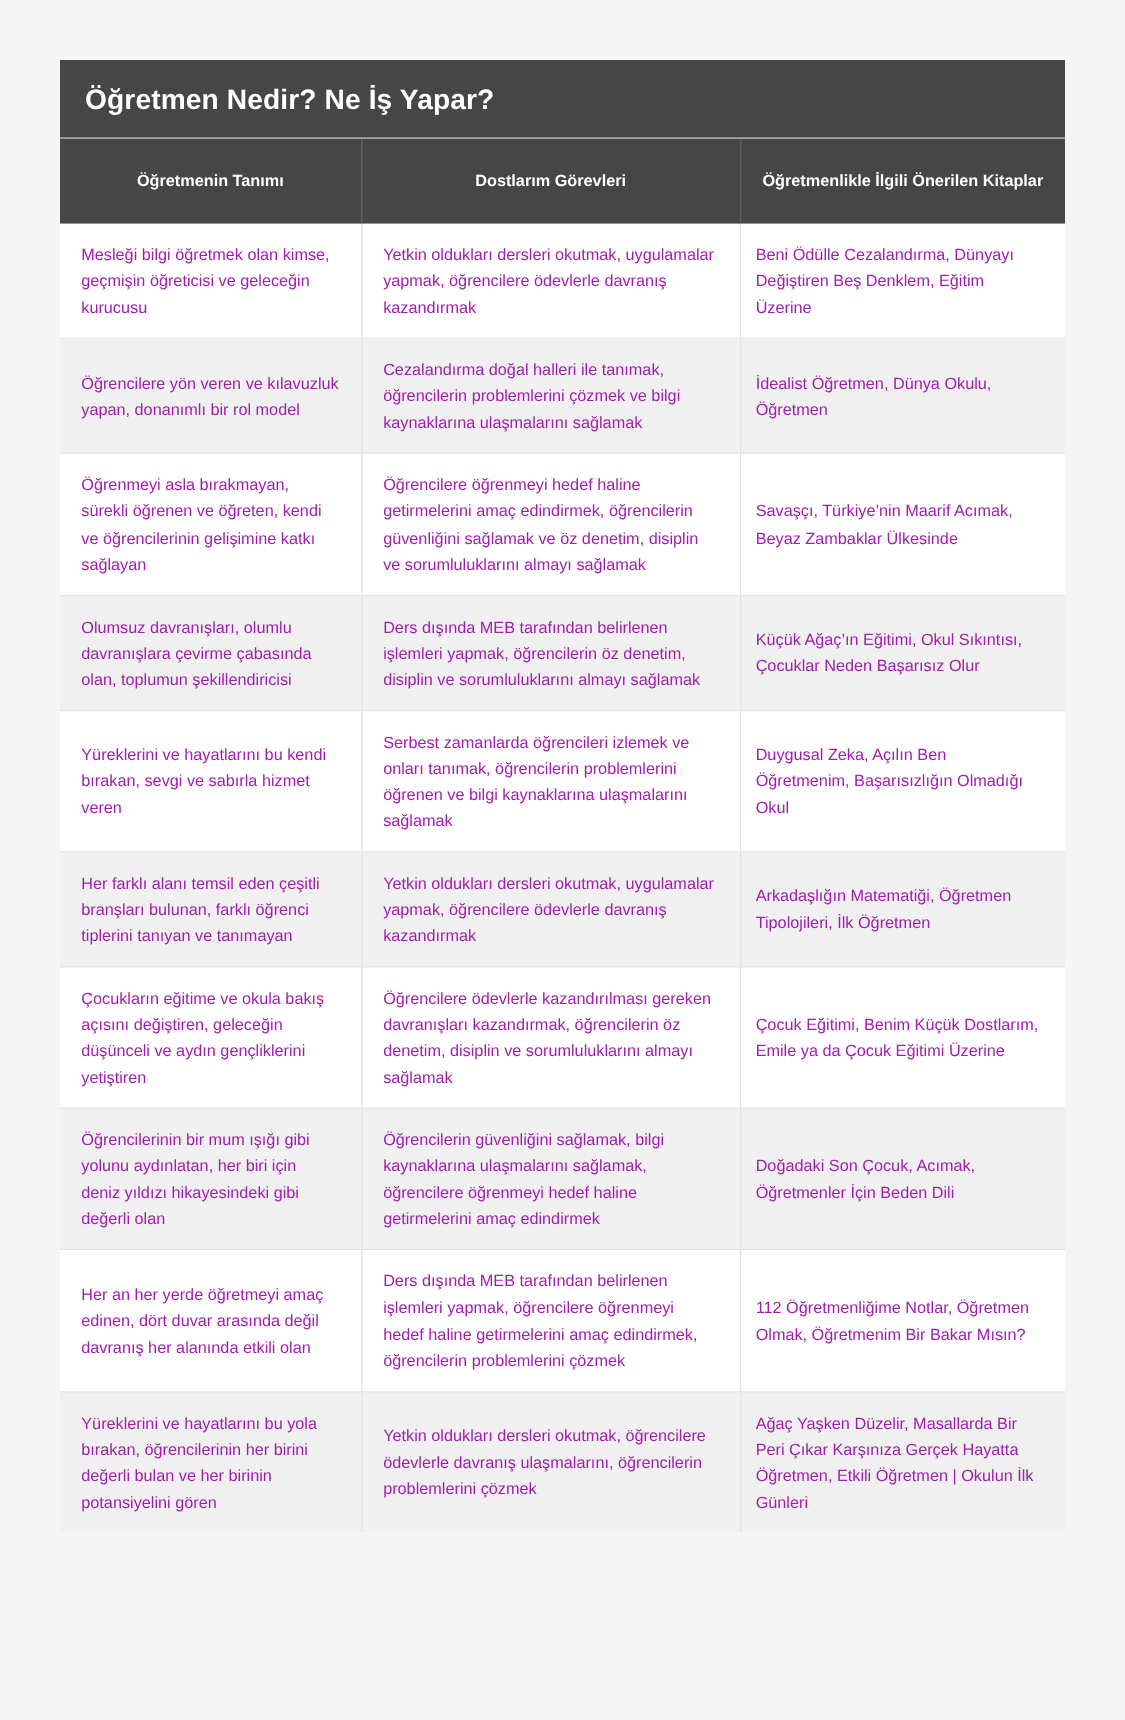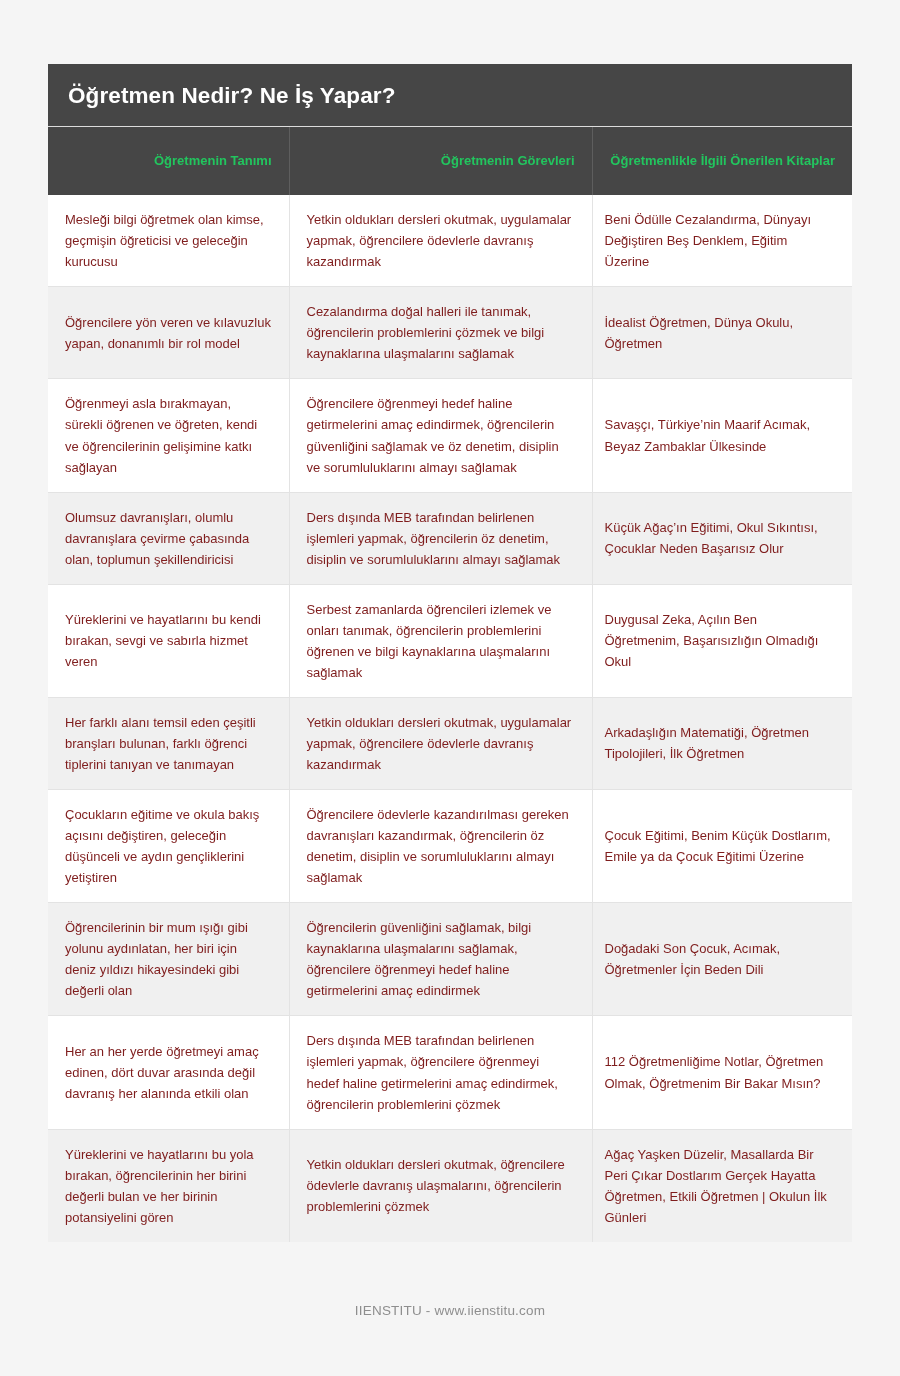--- a/index.html
+++ b/index.html
@@ -16,21 +16,20 @@
     height: 1376px;
     background: #f5f5f5;
     position: relative;
   }
   .table-wrap {
     position: absolute;
     left: 48px;
     top: 48px;
     width: 804px;
     background: #ffffff;
-    margin-top: 16px;
   }
   .title-bar {
     background: #464646;
     color: #ffffff;
     padding: 18px 20px 16px 20px;
     border-bottom: 1px solid #dcdcdc;
   }
   .title-bar h1 {
     margin: 0;
     font-size: 22.5px;
@@ -43,36 +42,36 @@
     border-collapse: collapse;
     width: 804px;
     table-layout: fixed;
   }
   table.main col.c1 { width: 241px; }
   table.main col.c2 { width: 303px; }
   table.main col.c3 { width: 260px; }
 
   table.main thead th {
     background: #464646;
-    color: #22c55e;
+    color: #ffffff;
     font-size: 13px;
     font-weight: bold;
-    text-align: right;
+    text-align: center;
     vertical-align: middle;
     padding: 14px 17px 14px 17px;
     line-height: 1.45;
     height: 68px;
     border-right: 1px solid #5e5e5e;
   }
   table.main thead th:last-child { border-right: none; }
 
   table.main tbody td {
     font-size: 13px;
     line-height: 1.62;
-    color: #7f1d1d;
+    color: #a21caf;
     vertical-align: middle;
     padding: 14px 17px 14px 17px;
     border-right: 1px solid #e3e3e3;
     border-bottom: 1px solid #e3e3e3;
   }
   table.main tbody td:last-child { border-right: none; padding-left: 12px; }
   table.main tbody tr:nth-child(odd) td { background: #ffffff; }
   table.main tbody tr:nth-child(even) td { background: #f0f0f0; }
   table.main tbody tr:last-child td { border-bottom: none; }
 
@@ -100,21 +99,21 @@
 
     <table class="main">
       <colgroup>
         <col class="c1">
         <col class="c2">
         <col class="c3">
       </colgroup>
       <thead>
         <tr>
           <th>Öğretmenin Tanımı</th>
-          <th>Öğretmenin Görevleri</th>
+          <th>Dostlarım Görevleri</th>
           <th>Öğretmenlikle İlgili Önerilen Kitaplar</th>
         </tr>
       </thead>
       <tbody>
         <tr>
           <td>Mesleği bilgi öğretmek olan kimse, geçmişin öğreticisi ve geleceğin kurucusu</td>
           <td>Yetkin oldukları dersleri okutmak, uygulamalar yapmak, öğrencilere ödevlerle davranış kazandırmak</td>
           <td>Beni Ödülle Cezalandırma, Dünyayı Değiştiren Beş Denklem, Eğitim Üzerine</td>
         </tr>
         <tr>
@@ -153,21 +152,20 @@
           <td>Doğadaki Son Çocuk, Acımak, Öğretmenler İçin Beden Dili</td>
         </tr>
         <tr>
           <td>Her an her yerde öğretmeyi amaç edinen, dört duvar arasında değil davranış her alanında etkili olan</td>
           <td>Ders dışında MEB tarafından belirlenen işlemleri yapmak, öğrencilere öğrenmeyi hedef haline getirmelerini amaç edindirmek, öğrencilerin problemlerini çözmek</td>
           <td>112 Öğretmenliğime Notlar, Öğretmen Olmak, Öğretmenim Bir Bakar Mısın?</td>
         </tr>
         <tr>
           <td>Yüreklerini ve hayatlarını bu yola bırakan, öğrencilerinin her birini değerli bulan ve her birinin potansiyelini gören</td>
           <td>Yetkin oldukları dersleri okutmak, öğrencilere ödevlerle davranış ulaşmalarını, öğrencilerin problemlerini çözmek</td>
-          <td>Ağaç Yaşken Düzelir, Masallarda Bir Peri Çıkar Dostlarım Gerçek Hayatta Öğretmen, Etkili Öğretmen | Okulun İlk Günleri</td>
+          <td>Ağaç Yaşken Düzelir, Masallarda Bir Peri Çıkar Karşınıza Gerçek Hayatta Öğretmen, Etkili Öğretmen | Okulun İlk Günleri</td>
         </tr>
       </tbody>
     </table>
   </div>
 
-  <div class="footer">IIENSTITU - www.iienstitu.com</div>
 
 </div>
 
 </body></html>

